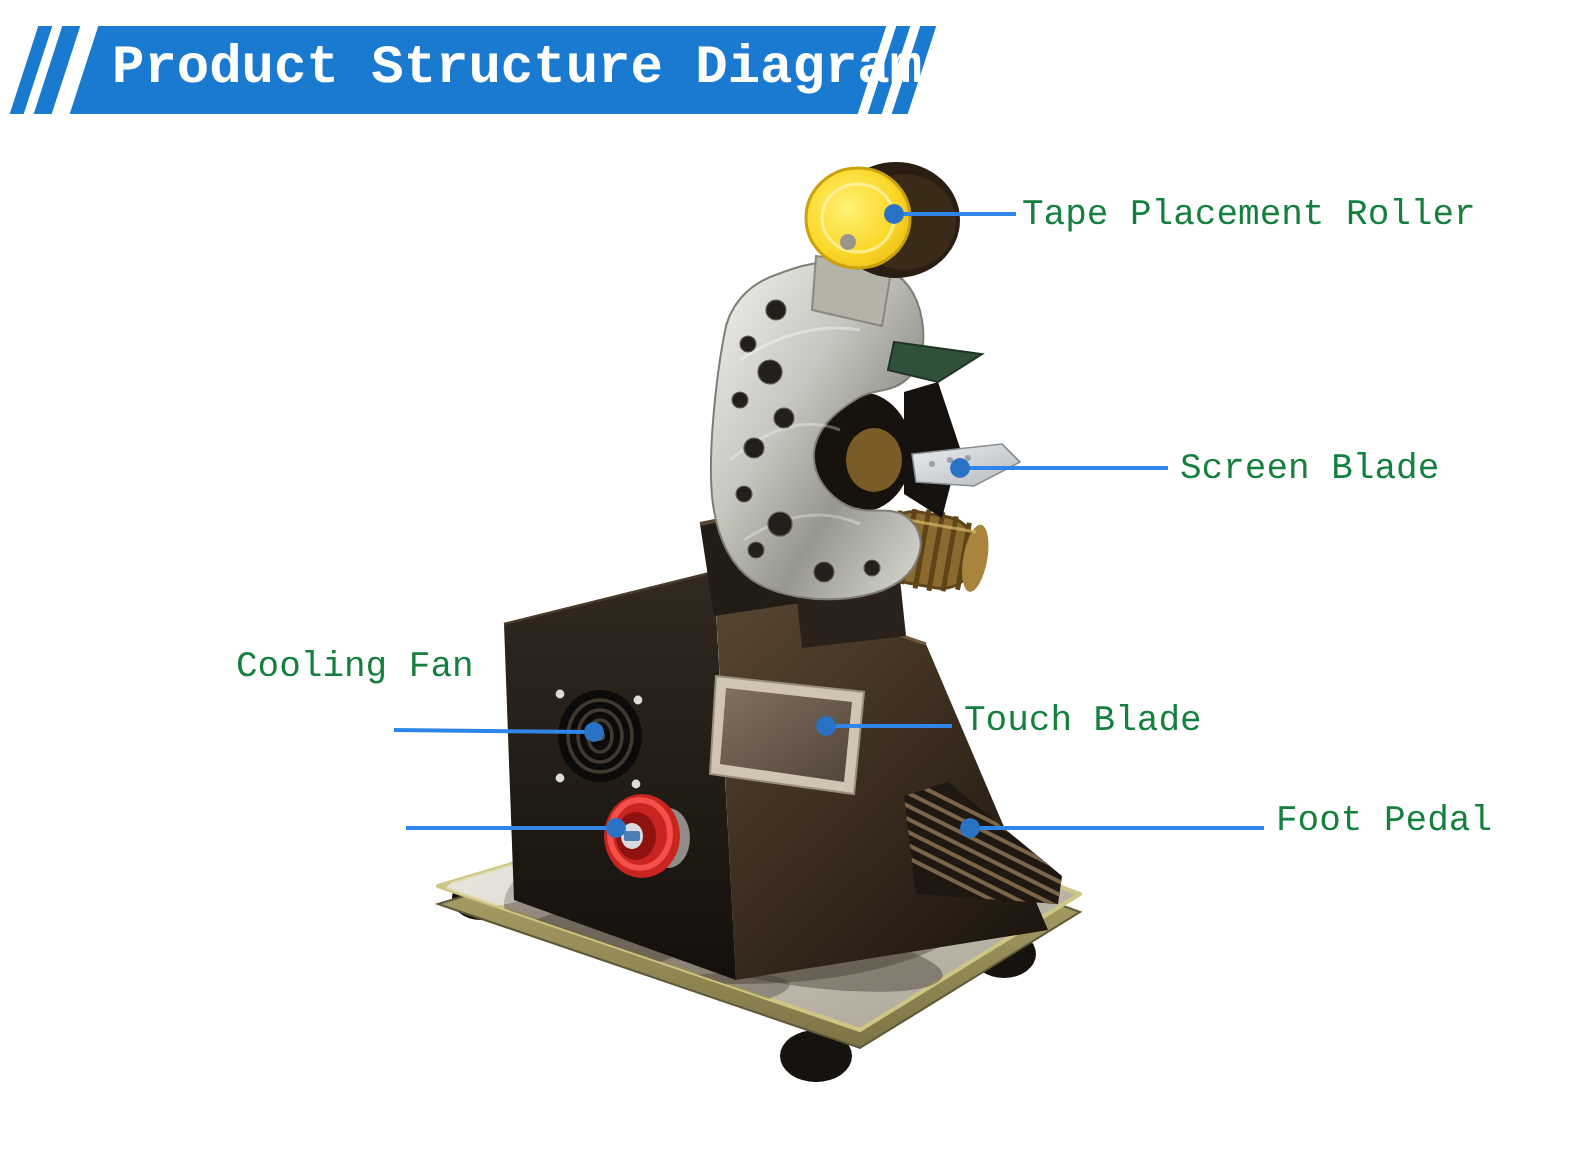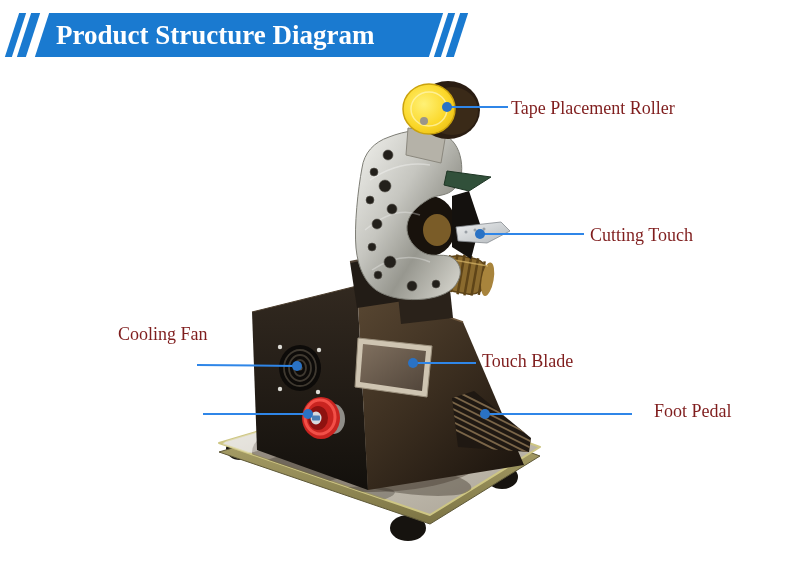--- a/index.html
+++ b/index.html
@@ -1,37 +1,37 @@
 <!DOCTYPE html>
 <html><head>
 <meta charset="utf-8">
 <style>
   html,body{margin:0;padding:0;background:#ffffff;}
   .page{
     position:relative;width:790px;height:578px;overflow:hidden;
     background:#ffffff;
-    font-family:Liberation Serif, serif;
+    font-family:Liberation Mono, monospace;
   }
   
   .banner{position:absolute;left:42px;top:13px;width:394px;height:44px;
     background:#1a7ad0;transform:skewX(-18deg);}
   .slash{position:absolute;top:13px;height:44px;background:#1a7ad0;transform:skewX(-18deg);}
   .s1{left:12px;width:7px;}
   .s2{left:24px;width:9px;}
   .s3{left:441px;width:7px;}
   .s4{left:453px;width:8px;}
   .banner-title{position:absolute;left:56px;top:13px;height:44px;line-height:44px;
     margin:0;font-size:27px;font-weight:700;color:#ffffff;letter-spacing:0;white-space:nowrap;}
   
   .scene{position:absolute;left:0;top:0;}
-  .label{position:absolute;font-size:18px;color:#7f1d1d;white-space:nowrap;line-height:1.15;}
+  .label{position:absolute;font-size:18px;color:#15803d;white-space:nowrap;line-height:1.15;}
   #lbl-tape{left:511px;top:98px;}
   #lbl-cut{left:590px;top:225px;}
   #lbl-touch{left:482px;top:351px;}
-  #lbl-pedal{left:654px;top:401px;}
+  #lbl-pedal{left:638px;top:401px;}
   #lbl-fan{left:118px;top:324px;}
   #lbl-stop{left:69px;top:391px;}
   .leader{stroke:#2f86e8;stroke-width:2;}
   .leader-dot{fill:#2a72c4;}
 </style>
 </head>
 <body>
 
 <div class="page">
 
@@ -242,18 +242,18 @@
       <line class="leader" x1="197" y1="365" x2="297" y2="366"></line>
       <circle class="leader-dot" cx="297" cy="366" r="5"></circle>
     </g>
     <g>
       <line class="leader" x1="203" y1="414" x2="308" y2="414"></line>
       <circle class="leader-dot" cx="308" cy="414" r="5"></circle>
     </g>
   </svg>
 
   <div class="label" id="lbl-tape">Tape Placement Roller</div>
-  <div class="label" id="lbl-cut">Cutting Touch</div>
+  <div class="label" id="lbl-cut">Screen Blade</div>
   <div class="label" id="lbl-touch">Touch Blade</div>
   <div class="label" id="lbl-pedal">Foot Pedal</div>
   <div class="label" id="lbl-fan">Cooling Fan</div>
 
 </div>
 
 </body></html>

